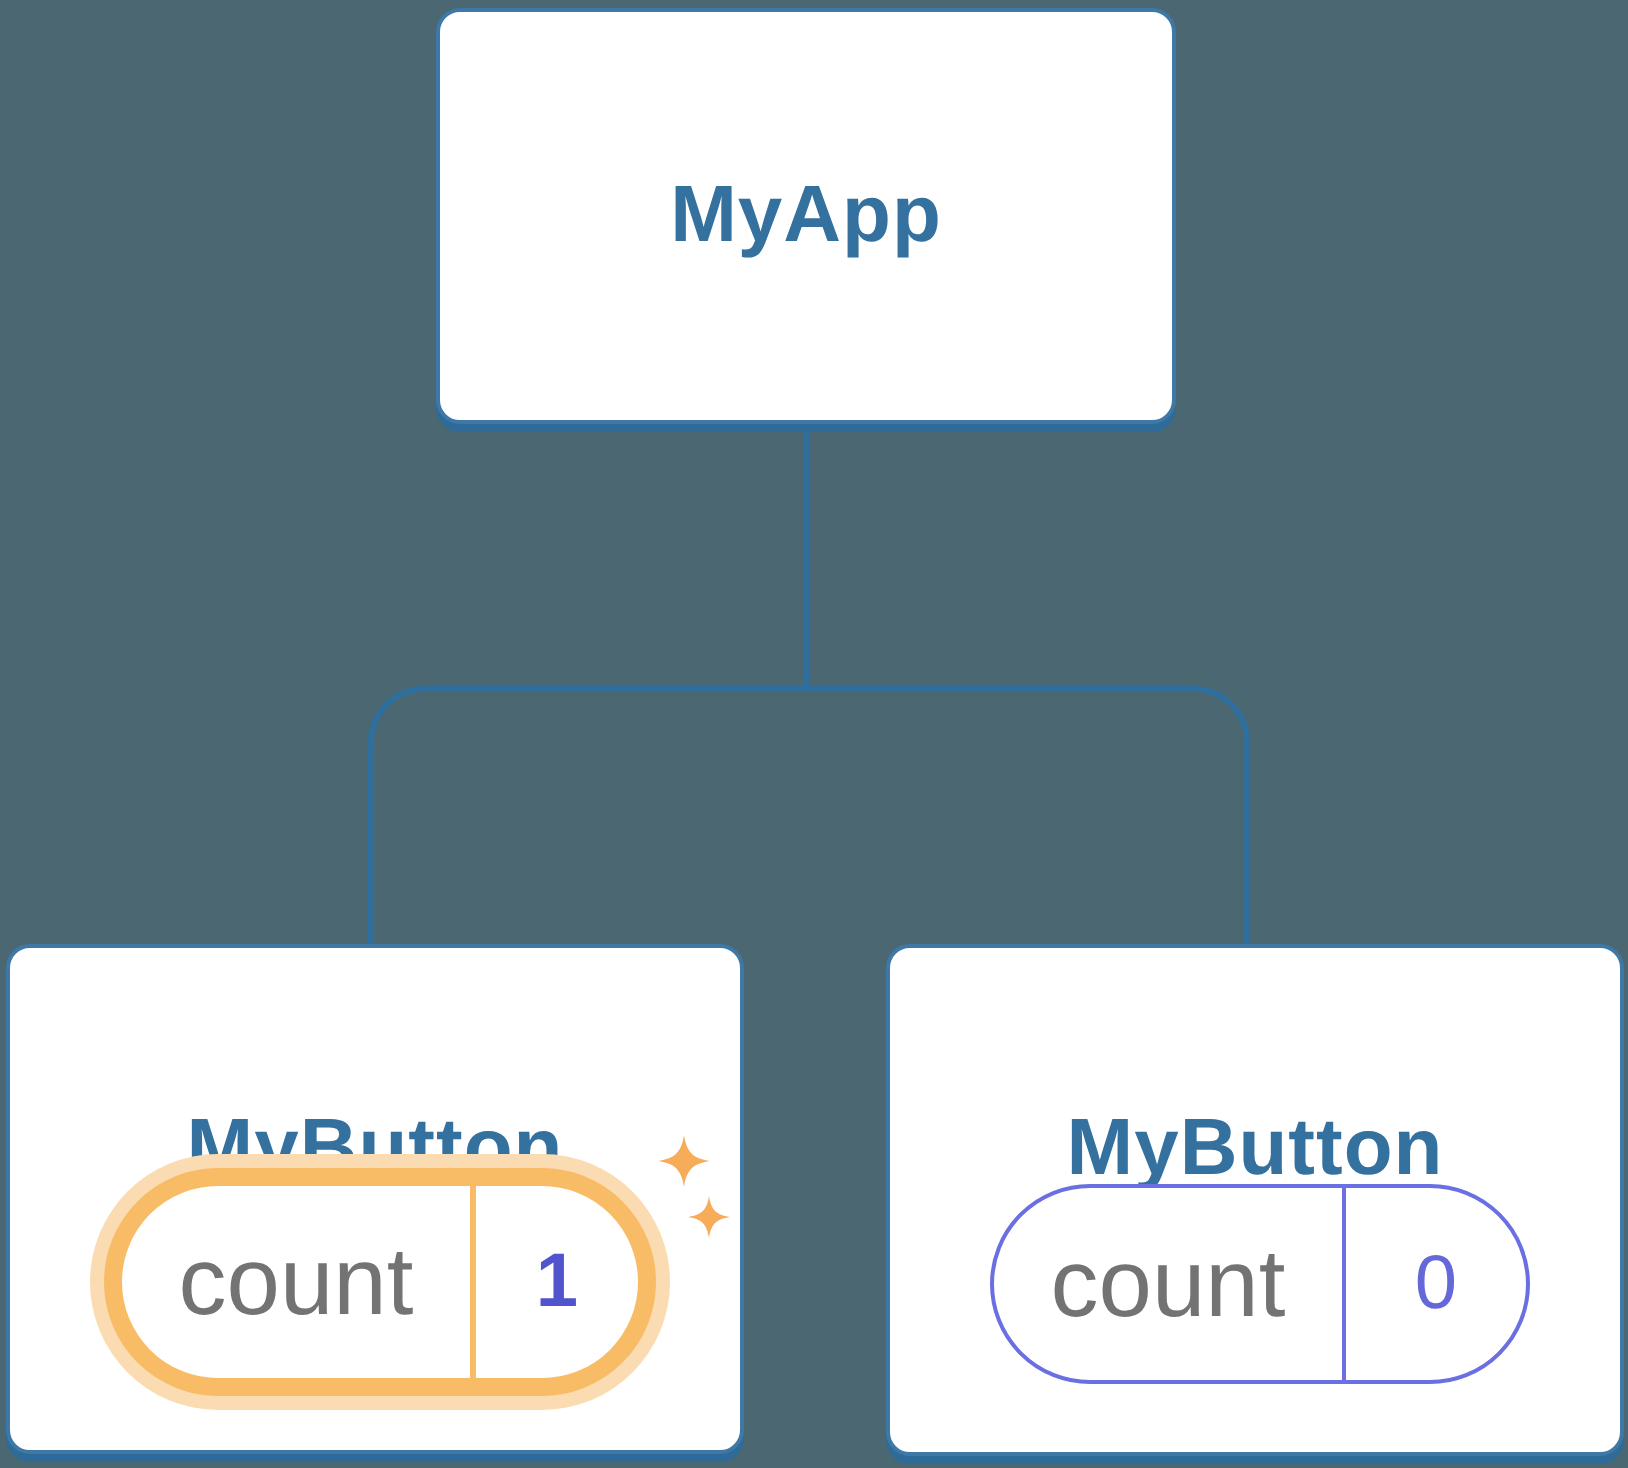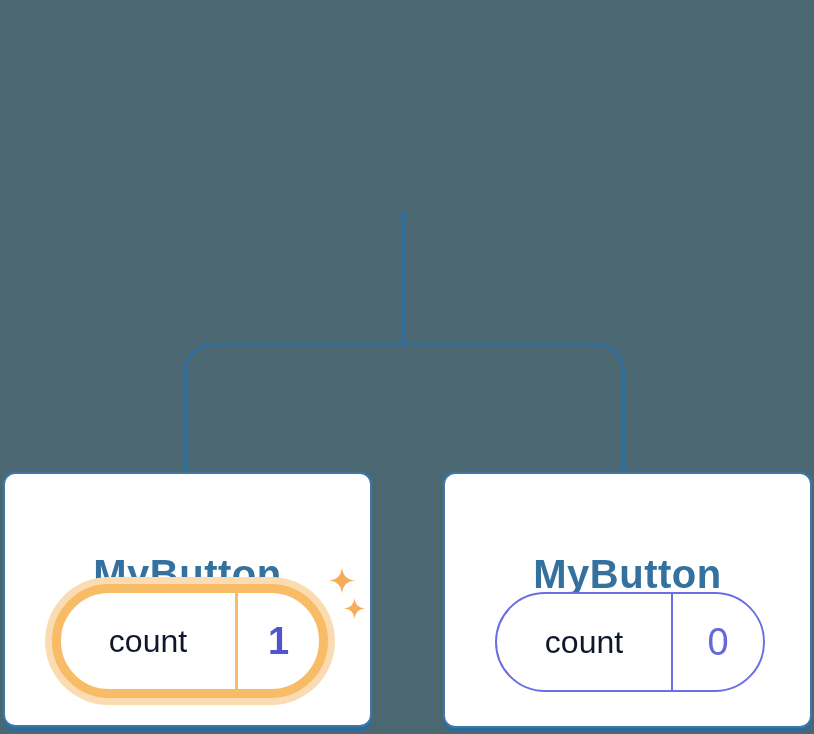--- a/index.html
+++ b/index.html
@@ -76,22 +76,22 @@
     left: 47px; top: 110px;
     width: 276px; height: 114px;
     border: 9px solid #F8BC66;
     box-shadow: 0 0 0 7px #FBDCB2;
   }
   .pill-key {
     width: 174px;
     display: flex;
     align-items: center;
     justify-content: center;
-    font-size: 32px;
-    color: #0f172a;
+    font-size: 48px;
+    color: #737373;
   }
   .pill-divider { width: 2px; background: #6A6FE2; }
   .pill-active .pill-divider { width: 3px; background: #F8BC66; }
   .pill-value {
     flex: 1;
     display: flex;
     align-items: center;
     justify-content: center;
     font-size: 38px;
     color: #6468D9;
@@ -108,20 +108,23 @@
   .sparkle-small { left: 339px; top: 124px; width: 21px; height: 21px; }
 </style>
 </head>
 <body>
 
 <div class="stage">
 
   <div class="connector-stub"></div>
   <div class="connector-bracket"></div>
 
+  <div class="card card-root">
+    <div class="card-title">MyApp</div>
+  </div>
 
   <div class="card card-child-left">
     <div class="card-title">MyButton</div>
 
     <div class="pill pill-active">
       <div class="pill-key">count</div>
       <div class="pill-divider"></div>
       <div class="pill-value">1</div>
     </div>
 

